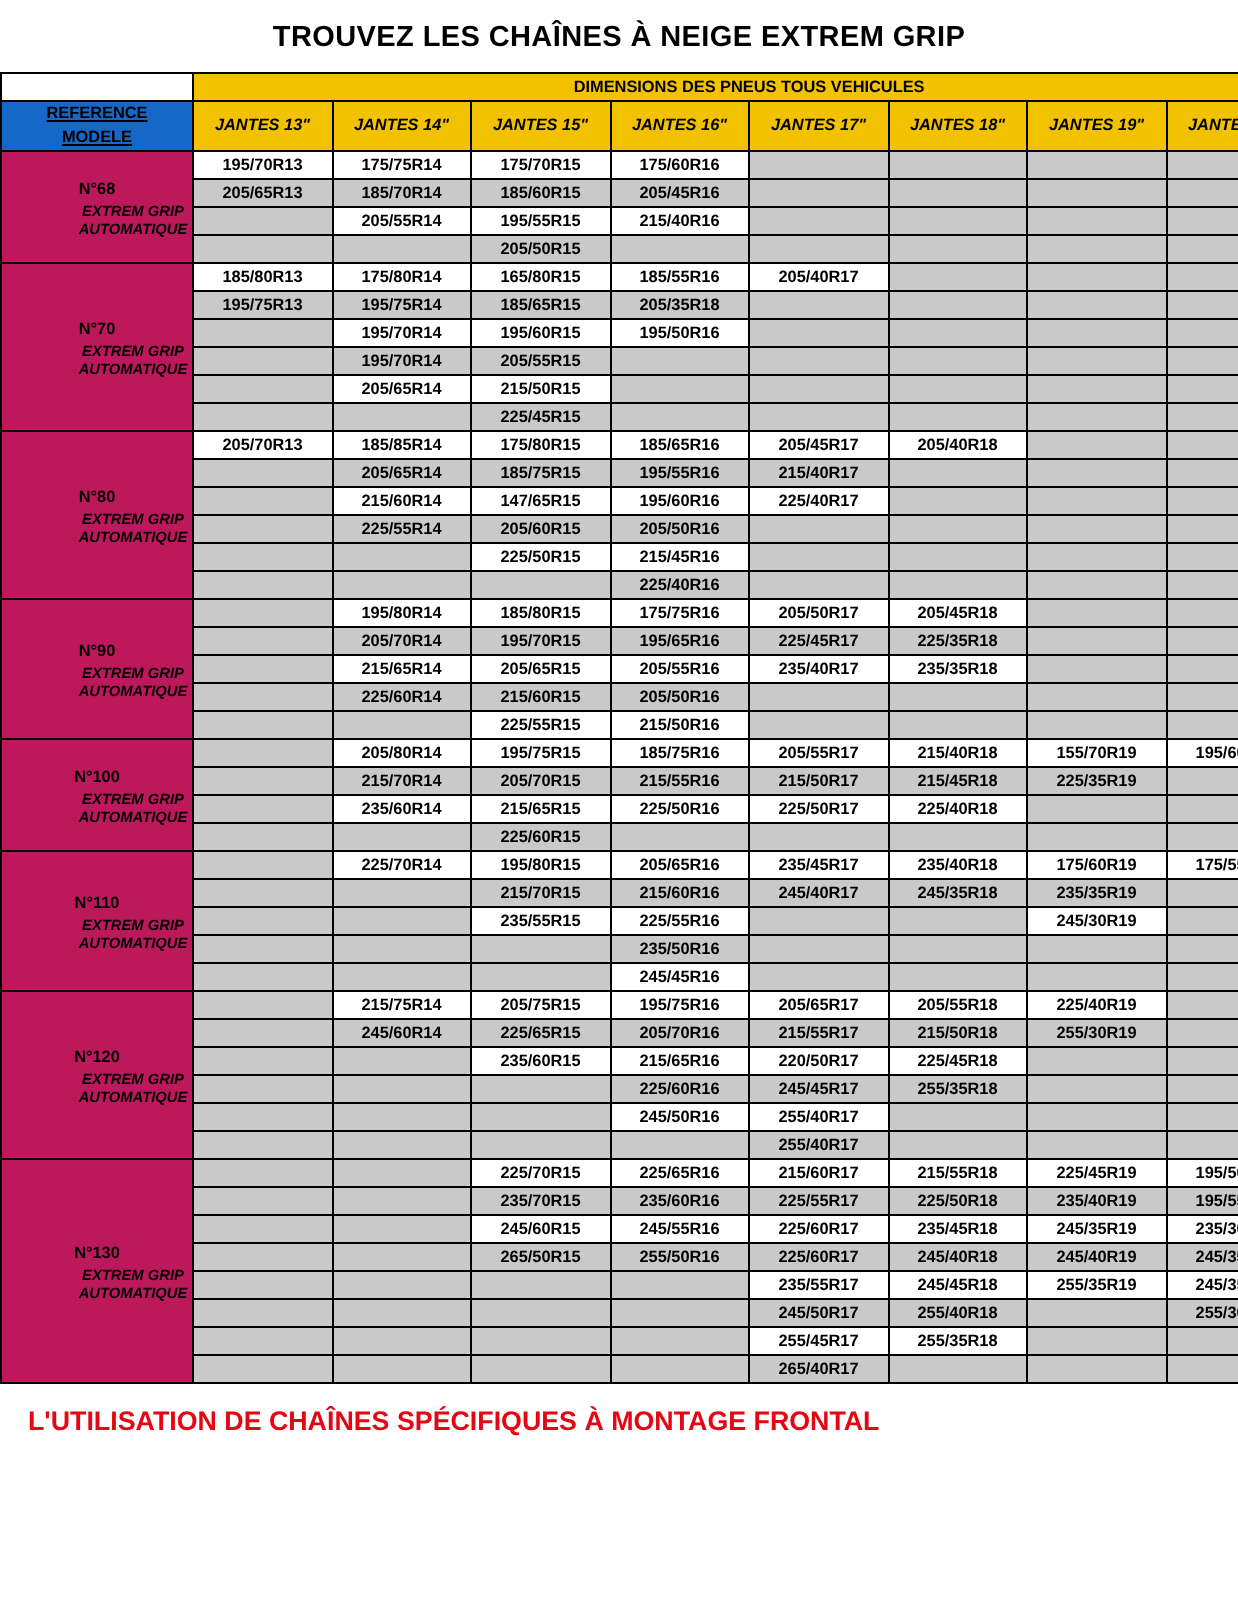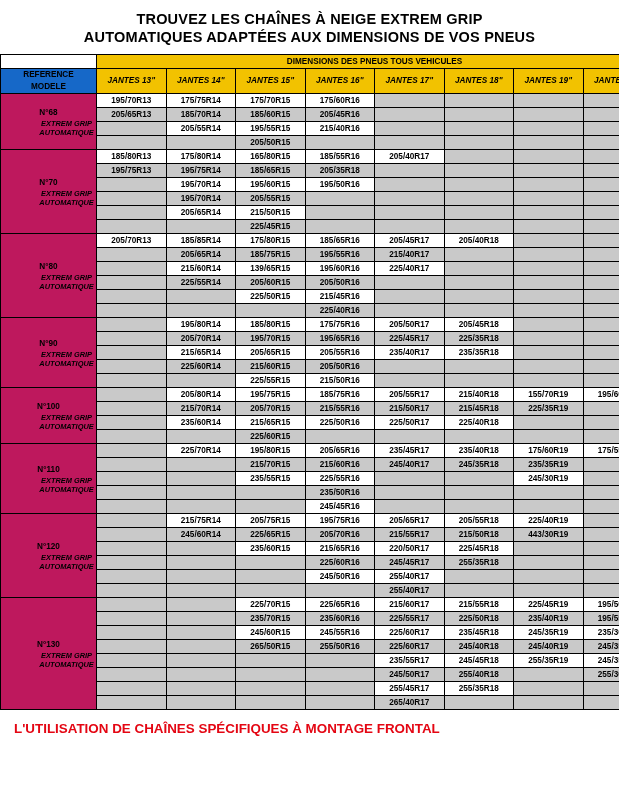--- a/index.html
+++ b/index.html
@@ -49,20 +49,21 @@
     font-weight: bold;
     font-size: 8.8px;
     height: 13px;
   }
   .hdr-ref {
     background: #1668c8;
     color: #ffe14d;
     font-weight: bold;
     font-size: 7.6px;
     line-height: 9px;
+    text-decoration: underline;
   }
   .hdr-jante {
     background: #f2c200;
     color: #000;
     font-weight: bold;
     font-size: 8px;
     font-style: italic;
   }
   .model {
     background: #be185d;
@@ -105,21 +106,20 @@
     white-space: nowrap;
   }
 </style>
 </head>
 <body>
 
 <div class="page">
 
   <div class="title">
     <span class="line">TROUVEZ LES CHAÎNES À NEIGE EXTREM GRIP</span>
-    <span class="line">AUTOMATIQUES ADAPTÉES AUX DIMENSIONS DE VOS PNEUS</span>
   </div>
 
   <table class="grid">
     <colgroup>
       <col class="col0">
         <col class="colx">
         <col class="colx">
         <col class="colx">
       <col class="colx">
         <col class="colx">
@@ -262,21 +262,21 @@
           <td class="cell-b">185/75R15</td>
           <td class="cell-b">195/55R16</td>
           <td class="cell-b">215/40R17</td>
           <td class="empty"></td>
           <td class="empty"></td>
           <td class="empty"></td>
         </tr>
         <tr>
           <td class="empty"></td>
           <td class="cell-a">215/60R14</td>
-          <td class="cell-a">139/65R15</td>
+          <td class="cell-a">147/65R15</td>
           <td class="cell-a">195/60R16</td>
           <td class="cell-a">225/40R17</td>
           <td class="empty"></td>
           <td class="empty"></td>
           <td class="empty"></td>
         </tr>
         <tr>
           <td class="empty"></td>
           <td class="cell-b">225/55R14</td>
           <td class="cell-b">205/60R15</td>
@@ -460,21 +460,21 @@
           <td class="cell-a">225/40R19</td>
           <td class="empty"></td>
         </tr>
         <tr>
           <td class="empty"></td>
           <td class="cell-b">245/60R14</td>
           <td class="cell-b">225/65R15</td>
           <td class="cell-b">205/70R16</td>
           <td class="cell-b">215/55R17</td>
           <td class="cell-b">215/50R18</td>
-          <td class="cell-b">443/30R19</td>
+          <td class="cell-b">255/30R19</td>
           <td class="empty"></td>
         </tr>
         <tr>
           <td class="empty"></td>
           <td class="empty"></td>
           <td class="cell-a">235/60R15</td>
           <td class="cell-a">215/65R16</td>
           <td class="cell-a">220/50R17</td>
           <td class="cell-a">225/45R18</td>
           <td class="empty"></td>

